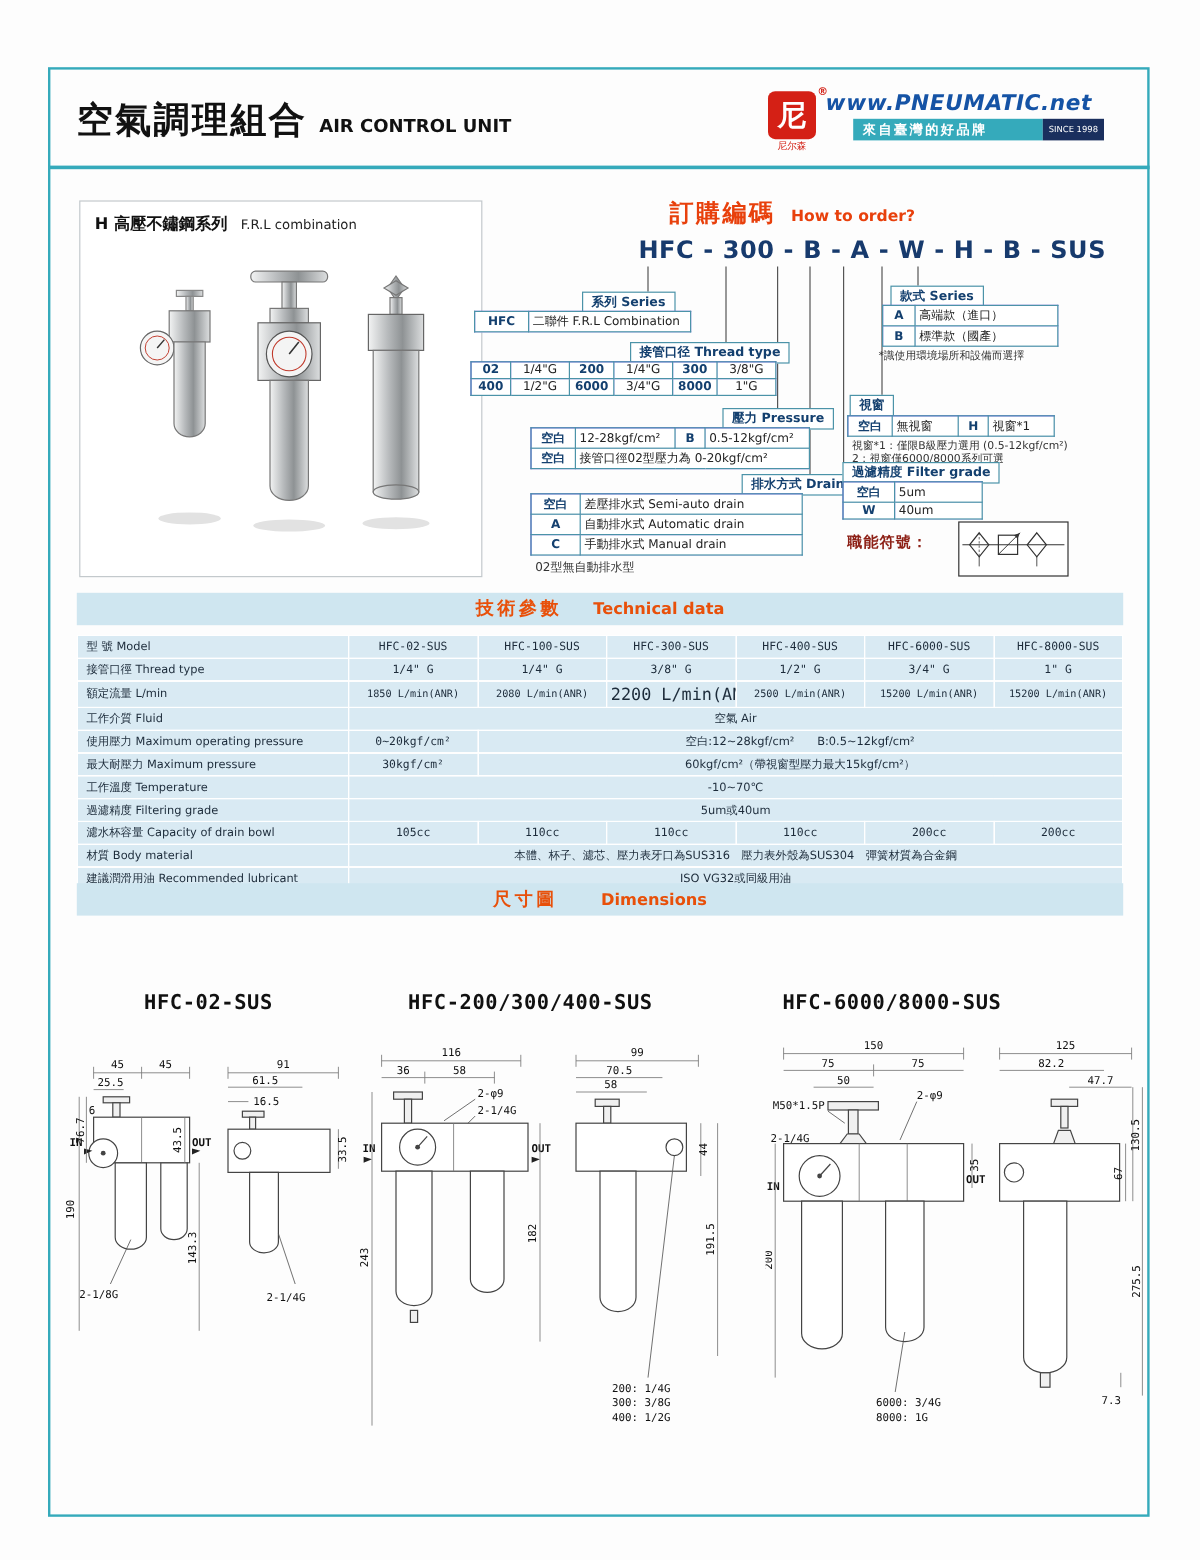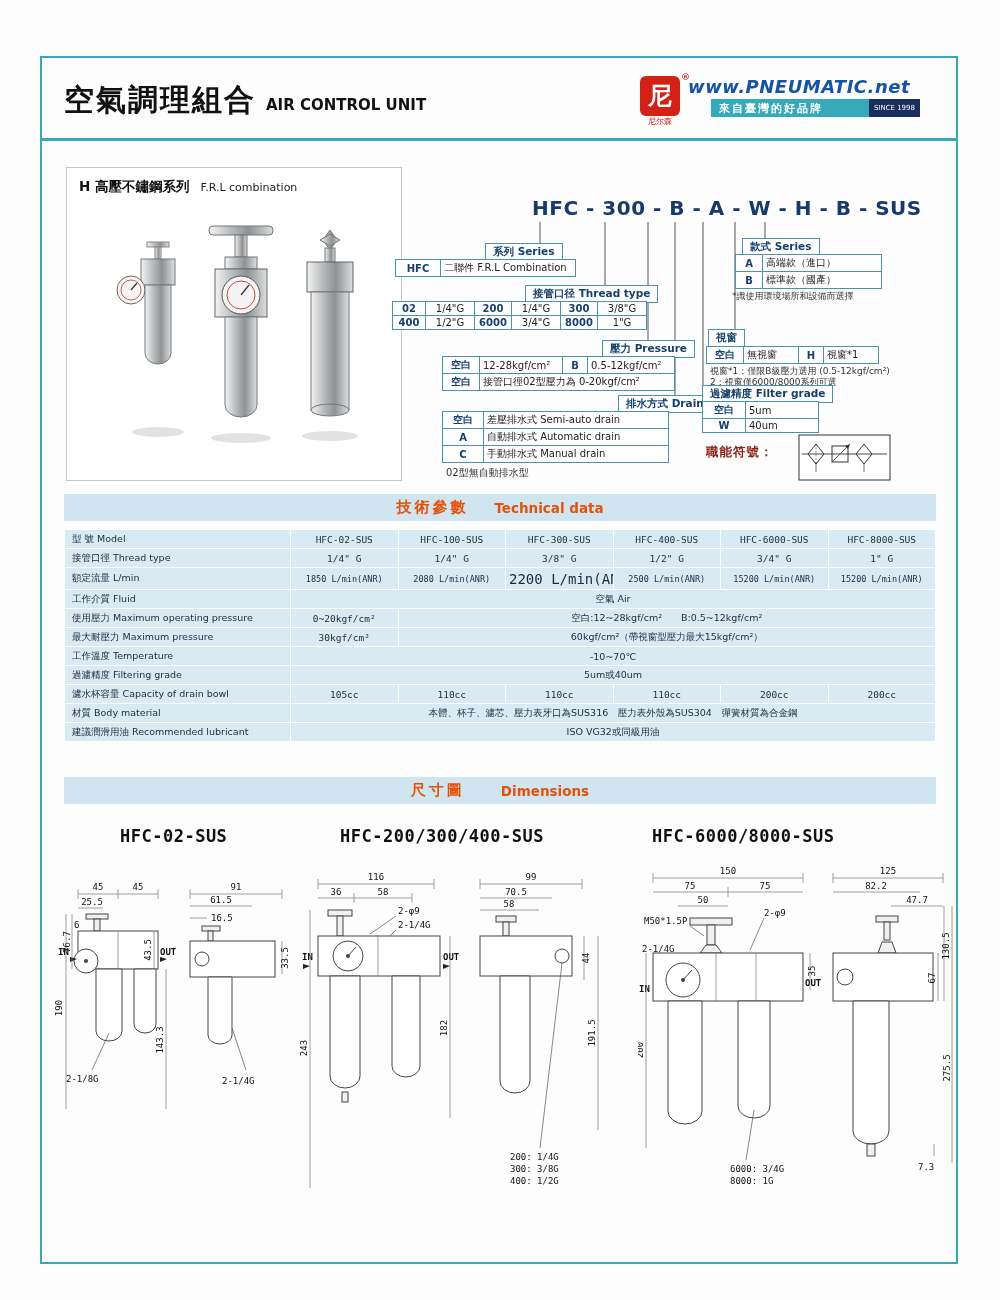--- a/index.html
+++ b/index.html
@@ -134,20 +134,24 @@
       <line x1="150" y1="64" x2="150" y2="86"></line>
       <line x1="215" y1="64" x2="215" y2="128"></line>
       <line x1="258" y1="64" x2="258" y2="183"></line>
       <line x1="285" y1="64" x2="285" y2="238"></line>
       <line x1="313" y1="64" x2="313" y2="227"></line>
       <line x1="345" y1="64" x2="345" y2="188"></line>
       <line x1="375" y1="64" x2="375" y2="81"></line>
     </g>
   </svg>
 
+  <div class="abs" style="left:168px;top:6px;">
+    <span class="order-title-zh">訂購編碼</span>
+    <span class="order-title-en">How to order?</span>
+  </div>
 
   <div class="abs order-code" style="left:142px;top:38px;">HFC - 300 - B - A - W - H - B - SUS</div>
 
   <div class="obox" style="left:95px;top:85px;">系列 Series</div>
   <table class="ot abs" style="left:5px;top:101px;">
     <tbody>
         <tr>
       <td class="code" style="width:38px;">HFC</td>
       <td style="width:128px;">二聯件 F.R.L Combination</td>
     </tr>
@@ -347,21 +351,21 @@
     <td class="lbl">材質 Body material</td>
     <td colspan="6">本體、杯子、濾芯、壓力表牙口為SUS316　壓力表外殼為SUS304　彈簧材質為合金鋼</td>
   </tr>
   <tr>
     <td class="lbl">建議潤滑用油 Recommended lubricant</td>
     <td colspan="6">ISO VG32或同級用油</td>
   </tr>
 </tbody>
   </table>
 
-<div class="abs banner" style="left:64px;top:777px;width:872px;height:27px;gap:36px;">
+<div class="abs banner" style="left:64px;top:736px;width:872px;height:27px;gap:36px;">
   <span class="banner-zh">尺寸圖</span>
   <span class="banner-en">Dimensions</span>
 </div>
 
 <div class="abs dimtitle" style="left:120px;top:826px;">HFC-02-SUS</div>
 <div class="abs dimtitle" style="left:340px;top:826px;">HFC-200/300/400-SUS</div>
 <div class="abs dimtitle" style="left:652px;top:826px;">HFC-6000/8000-SUS</div>
 
 <svg class="abs" style="left:50px;top:858px;" width="250" height="392" viewBox="0 0 250 392">
   <g>

